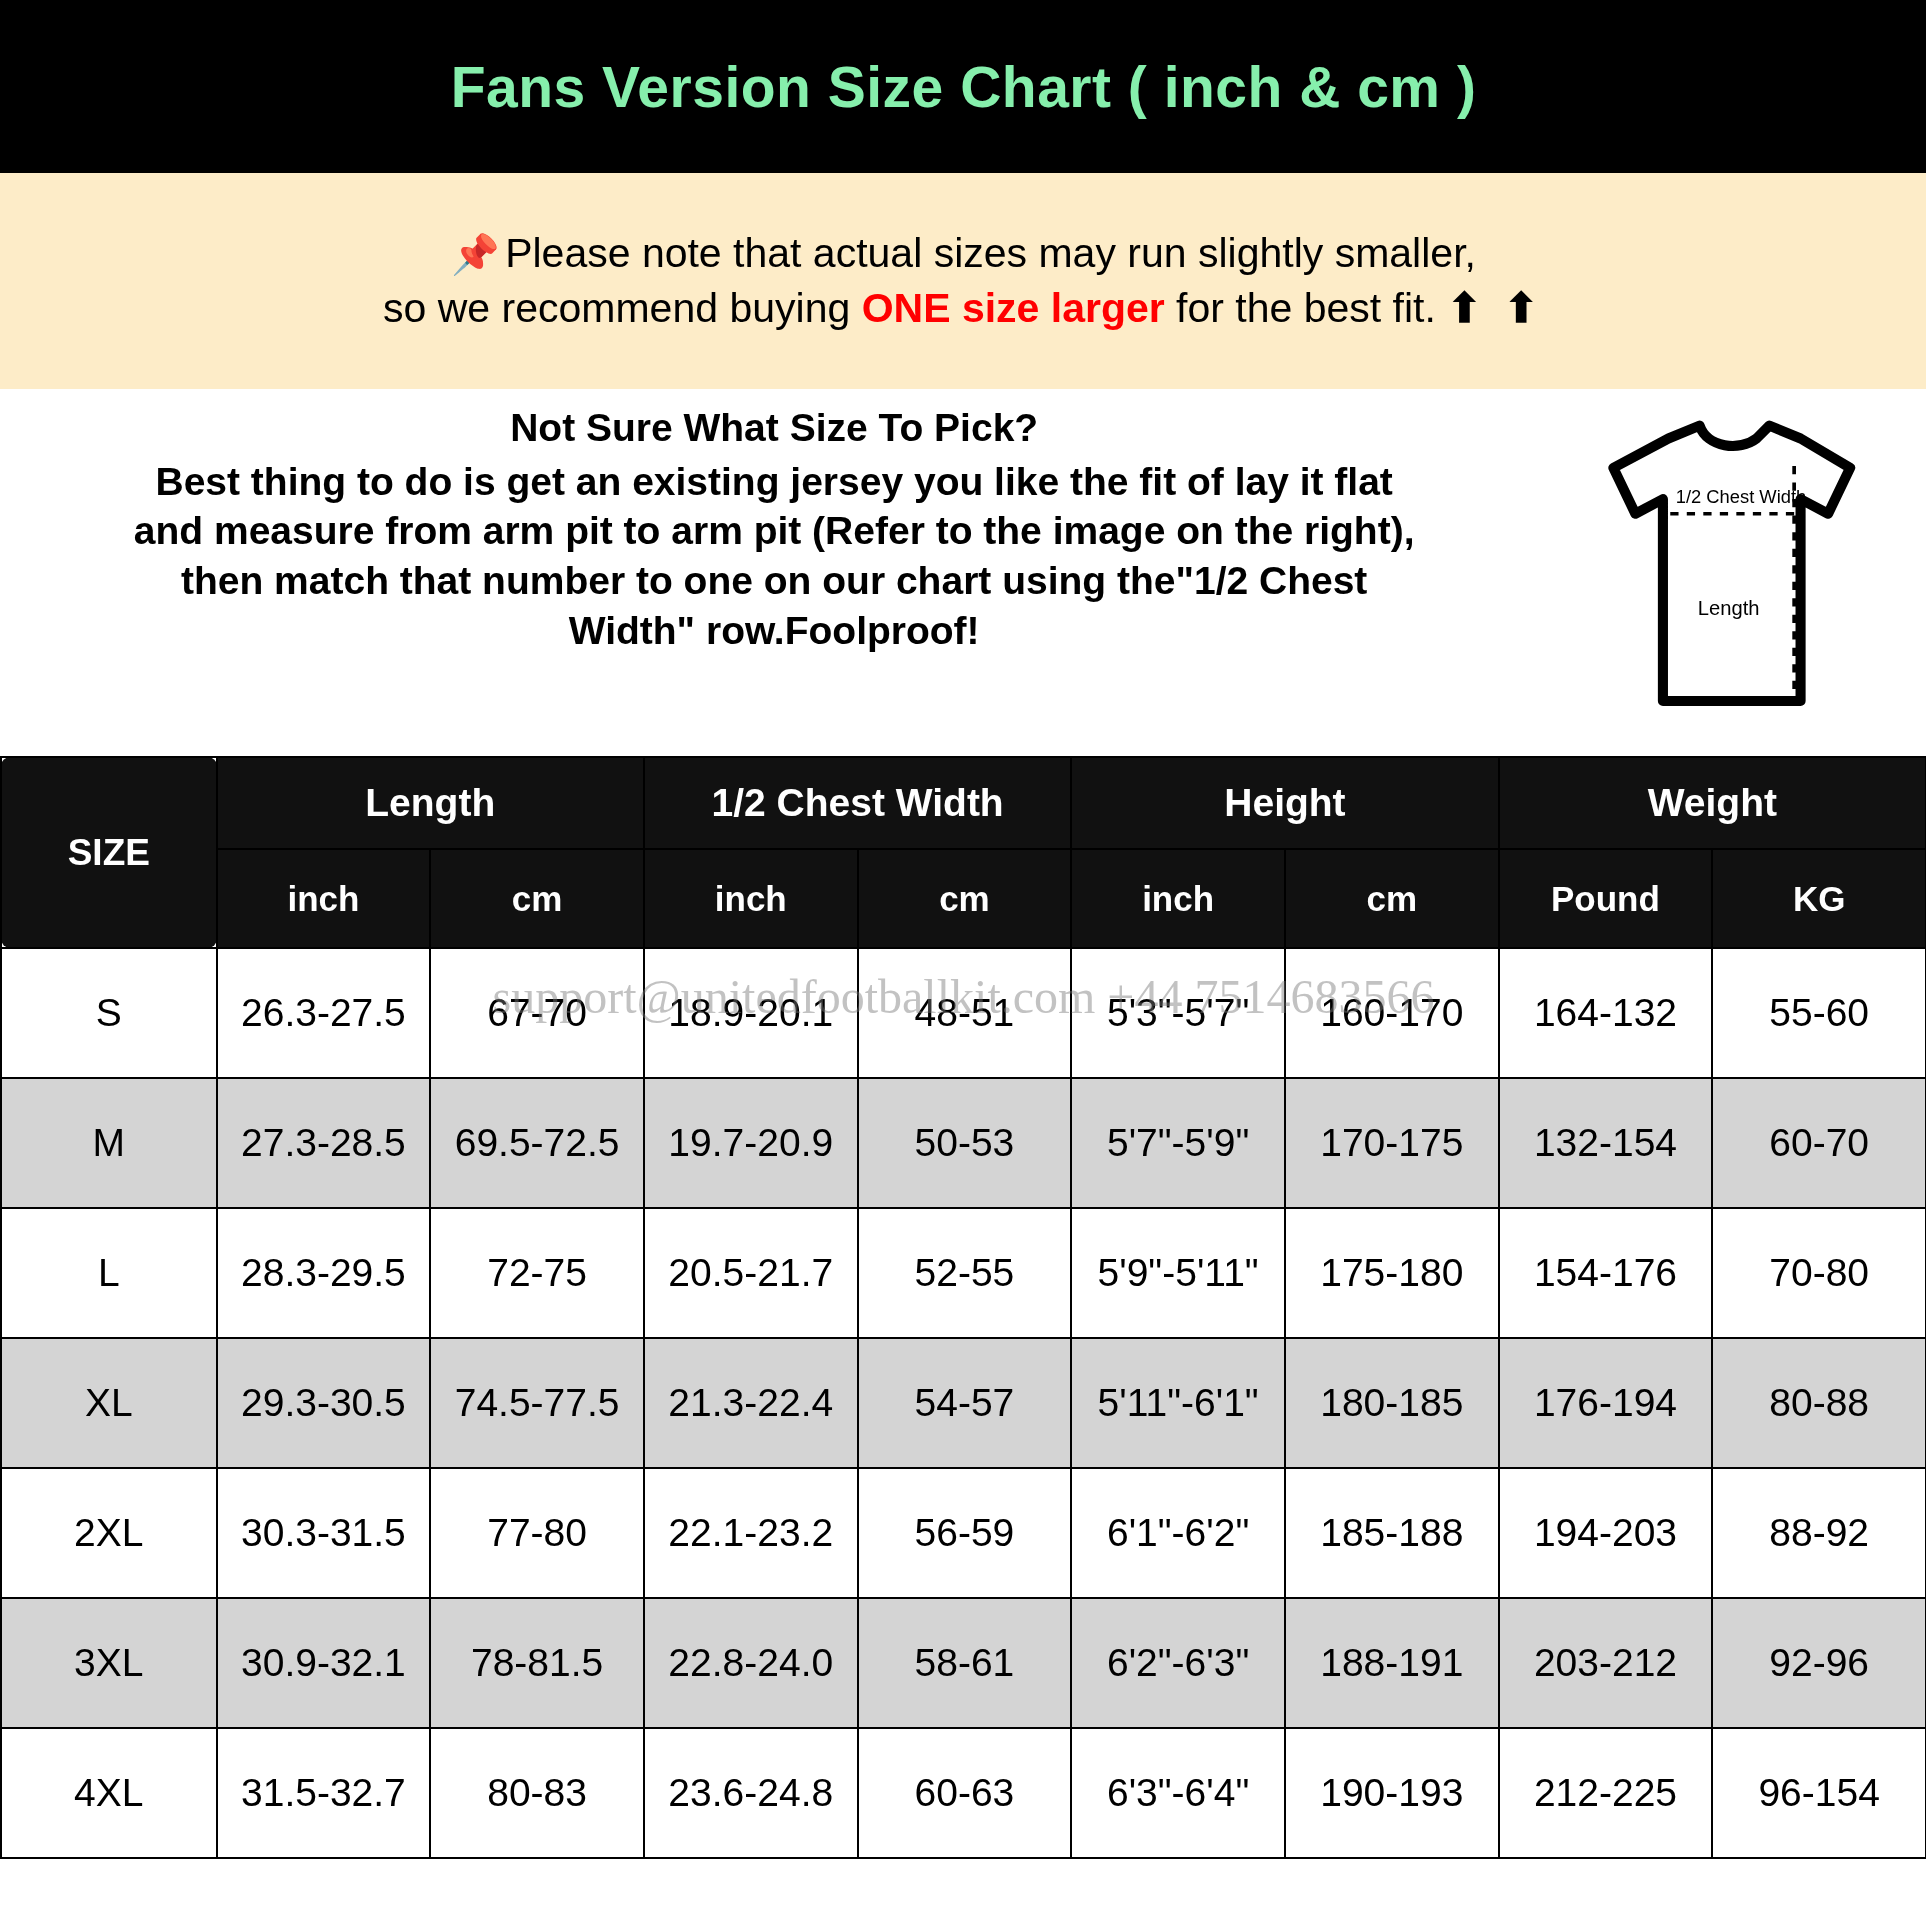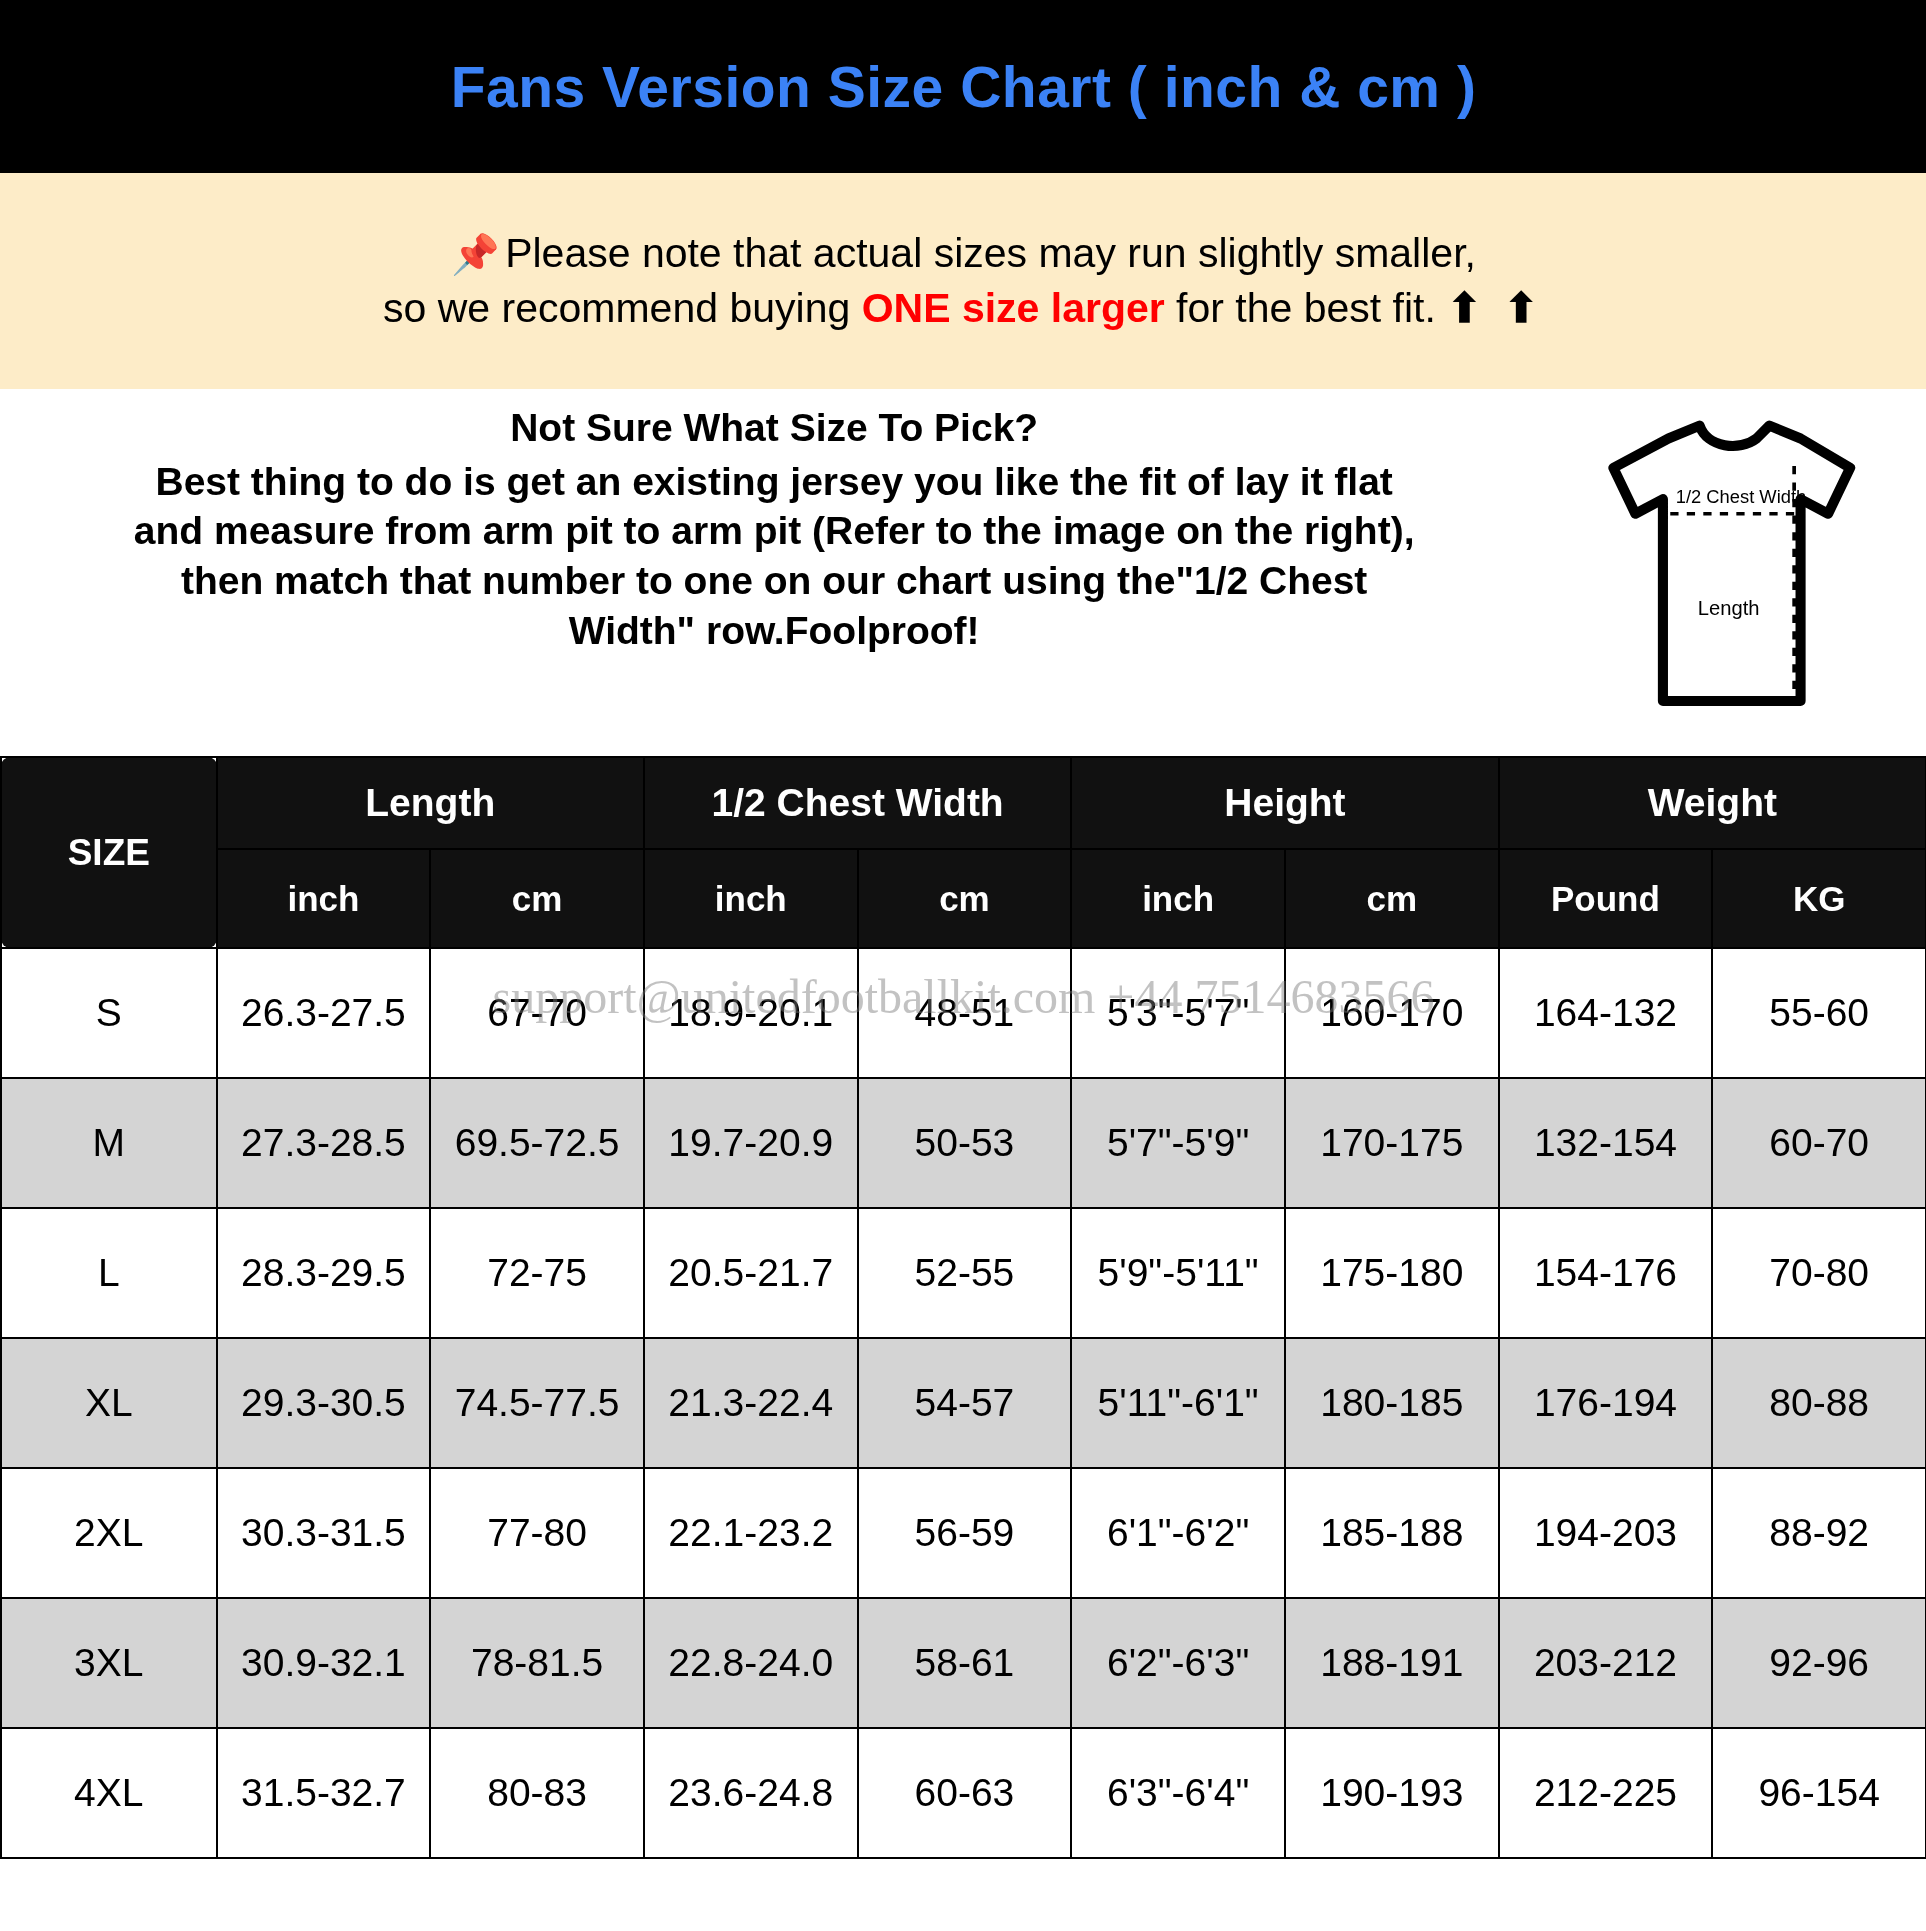--- a/index.html
+++ b/index.html
@@ -18,21 +18,21 @@
 
   
   .title-bar {
     background: #000000;
     height: 173px;
     display: flex;
     align-items: center;
     justify-content: center;
   }
   .title-bar .title {
-    color: #3b82f6;
+    color: #86efac;
     font-size: 57px;
     font-weight: bold;
     letter-spacing: 0.5px;
     text-align: center;
   }
 
   
   .note-band {
     background: #fdecc8;
     height: 216px;

